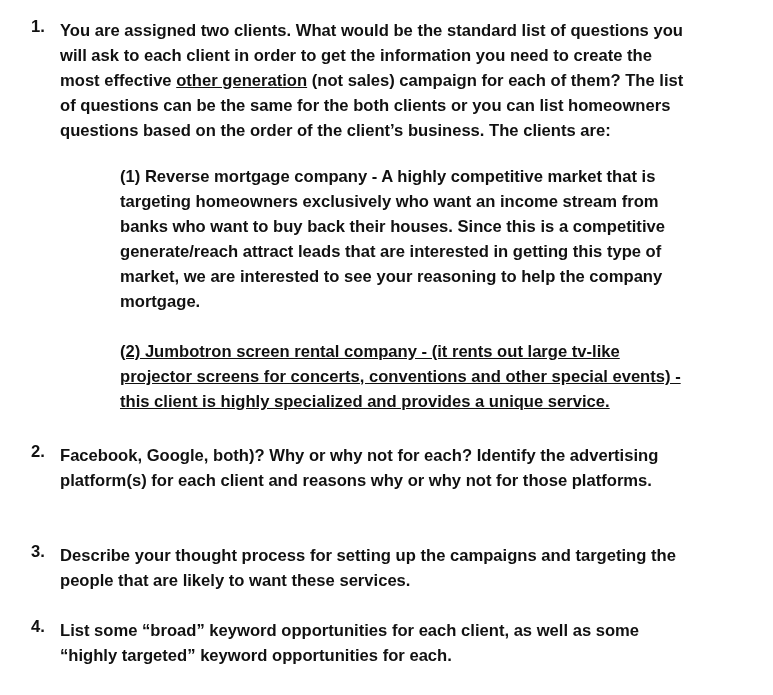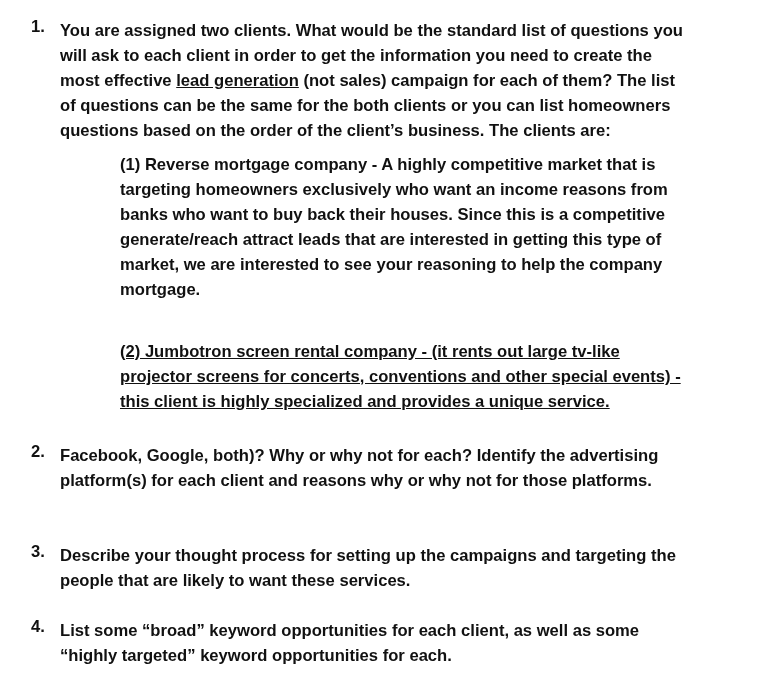--- a/index.html
+++ b/index.html
@@ -49,29 +49,29 @@
     }
   </style>
 </head>
 <body>
 
 <div class="item" style="top:14px;">
   <span class="num">1.</span>
   <div class="text">
     <span class="line">You are assigned two clients. What would be the standard list of questions you</span>
     <span class="line">will ask to each client in order to get the information you need to create the</span>
-    <span class="line"><span>most effective </span><span class="u">lead generation</span><span> (not sales) campaign for each of them? The list</span></span>
+    <span class="line"><span>most effective </span><span class="u">other generation</span><span> (not sales) campaign for each of them? The list</span></span>
     <span class="line">of questions can be the same for the both clients or you can list homeowners</span>
     <span class="line">questions based on the order of the client’s business. The clients are:</span>
   </div>
 </div>
 
-<div class="sub" style="top:152px;">
+<div class="sub" style="top:164px;">
   <span class="line">(1) Reverse mortgage company - A highly competitive market that is</span>
-  <span class="line">targeting homeowners exclusively who want an income reasons from</span>
+  <span class="line">targeting homeowners exclusively who want an income stream from</span>
   <span class="line">banks who want to buy back their houses. Since this is a competitive</span>
   <span class="line">generate/reach attract leads that are interested in getting this type of</span>
   <span class="line">market, we are interested to see your reasoning to help the company</span>
   <span class="line">mortgage.</span>
 </div>
 
 <div class="sub" style="top:339px;text-decoration:underline;">
   <span class="line">(2) Jumbotron screen rental company - (it rents out large tv-like</span>
   <span class="line">projector screens for concerts, conventions and other special events) -</span>
   <span class="line">this client is highly specialized and provides a unique service.</span>

